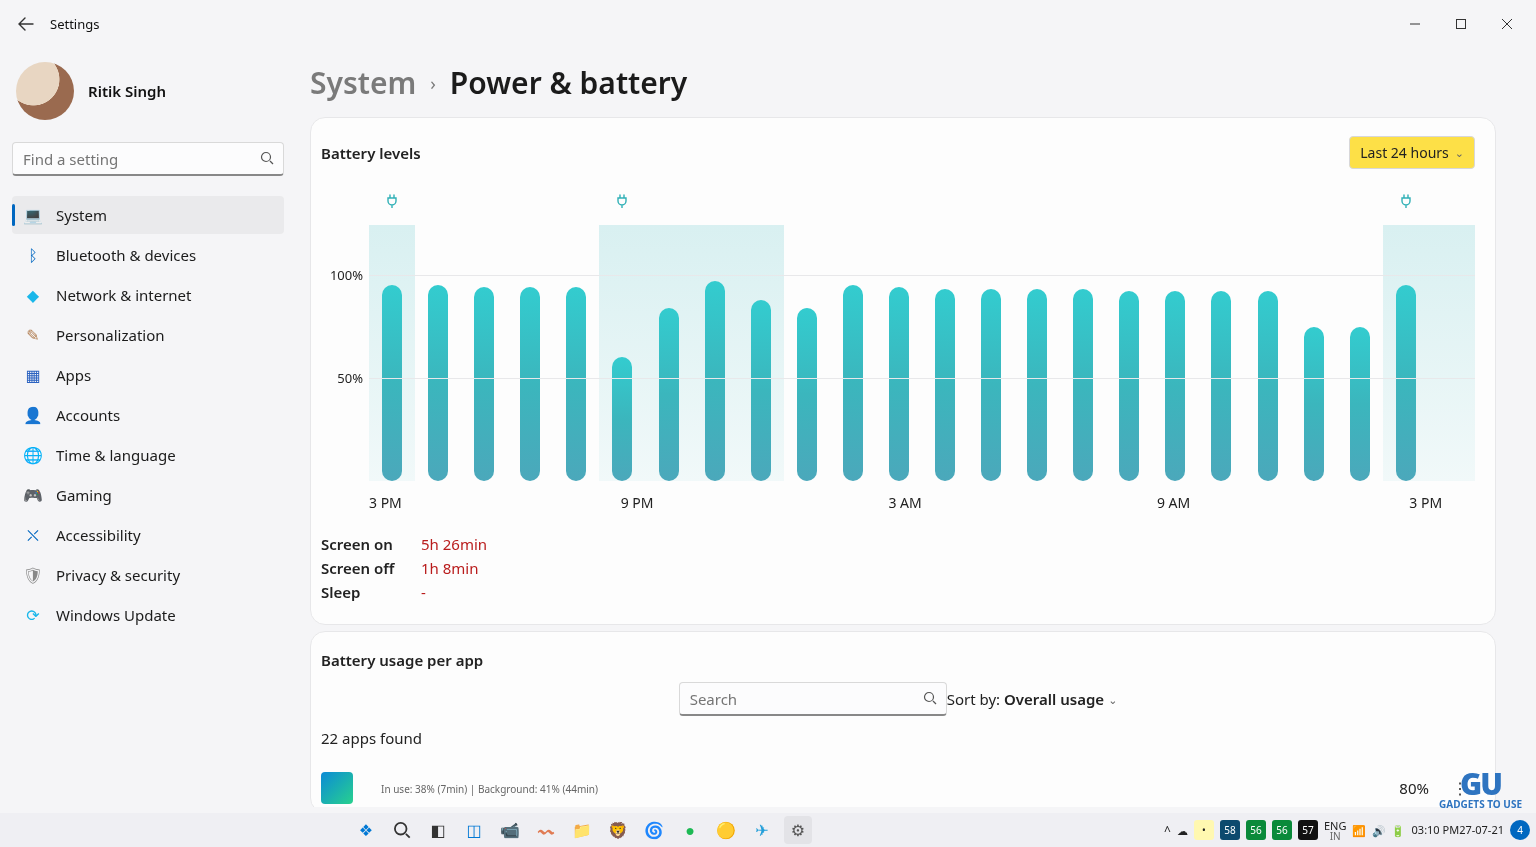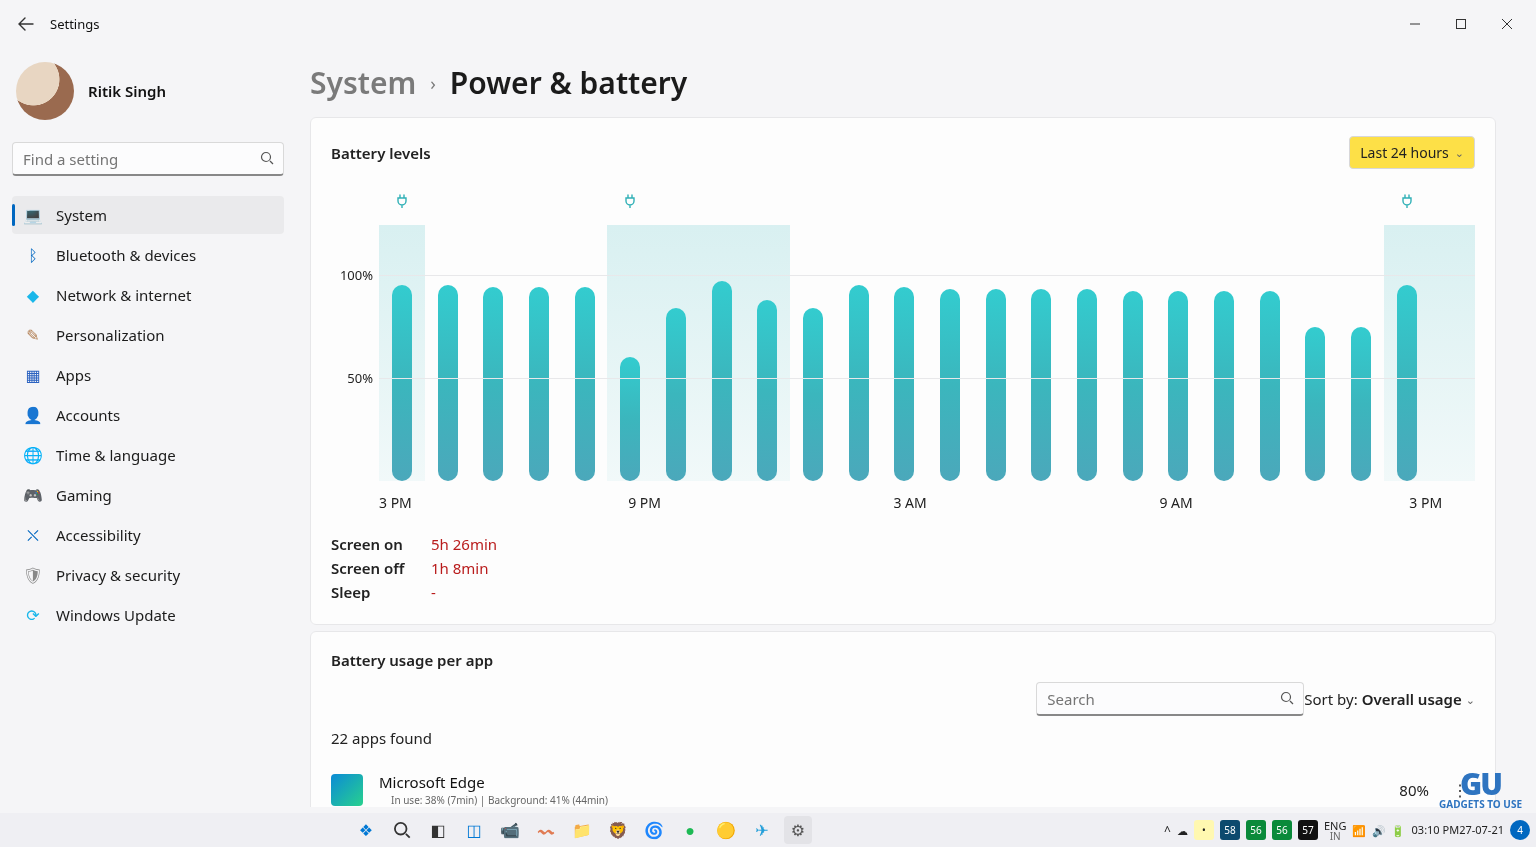--- a/index.html
+++ b/index.html
@@ -29,21 +29,21 @@
 .nav-item.active::before { content: ""; position: absolute; left: 0; top: 8px; bottom: 8px; width: 3px; background: #0067c0; border-radius: 2px; }
 .nav-item .icon { width: 18px; height: 18px; display: flex; align-items: center; justify-content: center; font-size: 16px; }
 
 
 .main { flex: 1; padding: 8px 40px 0 14px; overflow-y: auto; }
 .breadcrumb { display: flex; align-items: center; gap: 14px; margin-bottom: 14px; padding-top: 6px; }
 .breadcrumb .bc-parent { font-size: 30px; font-weight: 600; color: #7a7a7a; }
 .breadcrumb .chev { font-size: 18px; color: #7a7a7a; }
 .breadcrumb .bc-current { font-size: 30px; font-weight: 600; color: #1b1b1b; }
 
-.card { background: #fdfdfd; border: 1px solid #e7e7e9; border-radius: 6px; padding: 18px 20px 22px 20px; margin-bottom: 6px; }
+.card { background: #fdfdfd; border: 1px solid #e7e7e9; border-radius: 15px; padding: 18px 20px 22px 10px; margin-bottom: 6px; }
 .card-head { display: flex; align-items: center; justify-content: space-between; margin-bottom: 14px; }
 .card-title { font-size: 15px; font-weight: 600; color: #222; }
 .range-pick { display: flex; align-items: center; gap: 6px; background: #fde047; border: 1px solid #d7d7da; border-radius: 4px; padding: 6px 10px; font-size: 14px; color: #222; cursor: pointer; }
 
 
 .chart-wrap { display: flex; margin-top: 10px; }
 .y-axis { width: 48px; position: relative; }
 .y-axis .ytick { position: absolute; right: 6px; font-size: 13px; color: #222; transform: translateY(-50%); }
 .plot { flex: 1; position: relative; height: 256px; }
 .plot .gridline { position: absolute; left: 0; right: 0; height: 1px; background: #e8e8ea; }
@@ -55,21 +55,21 @@
 .x-axis { display: flex; margin-top: 12px; margin-left: 48px; justify-content: space-between; font-size: 14px; color: #222; }
 .x-axis span { transform: translateX(-50%); }
 .x-axis span:first-child { transform: translateX(0); }
 .x-axis span:last-child { transform: translateX(-100%); }
 
 .summary { margin-top: 22px; display: grid; grid-template-columns: 96px auto; row-gap: 4px; column-gap: 4px; font-size: 15px; }
 .summary .k { font-weight: 600; color: #222; }
 .summary .v { color: #b91c1c; }
 
 
-.usage-head { display: flex; align-items: center; justify-content: flex-end; margin: 12px 0 10px 0; }
+.usage-head { display: flex; align-items: center; justify-content: center; margin: 12px 0 10px 0; }
 .usage-search { position: relative; width: 268px; }
 .usage-search input { width: 100%; height: 34px; padding: 4px 34px 4px 10px; font-size: 15px; background: #fcfcfd; border: 1px solid #d9d9d9; border-bottom: 2px solid #888; border-radius: 4px; outline: none; }
 .usage-search .search-icon { position: absolute; right: 10px; top: 50%; transform: translateY(-50%); color: #555; }
 .sort { font-size: 15px; color: #222; display: flex; align-items: center; gap: 4px; cursor: pointer; }
 .apps-found { font-size: 15px; color: #222; margin: 12px 0 16px 0; }
 
 .app-row { display: flex; align-items: center; gap: 16px; padding: 8px 0; }
 .app-icon { width: 32px; height: 32px; border-radius: 4px; background: linear-gradient(135deg, #0b8bd6, #28d18e); }
 .app-meta { flex: 1; }
 .app-name { font-size: 15px; color: #111; }
@@ -322,21 +322,20 @@
           <span>Sort by: </span>
           <b style="font-weight:600;">Overall usage</b>
           <span style="font-size:11px;color:#666;">⌄</span>
         </div>
       </div>
       <div class="apps-found">22 apps found</div>
       <div id="apps">
           <div class="app-row">
     <div class="app-icon "></div>
     <div class="app-meta">
-      <div class="app-name">Microsoft Edge</div>
       <div class="app-sub">In use: 38% (7min) | Background: 41% (44min)</div>
     </div>
     <div class="app-pct">80%</div>
     <div class="more">⋮</div>
           </div>
         </div>
     </section>
   </main>
 </div>
 

